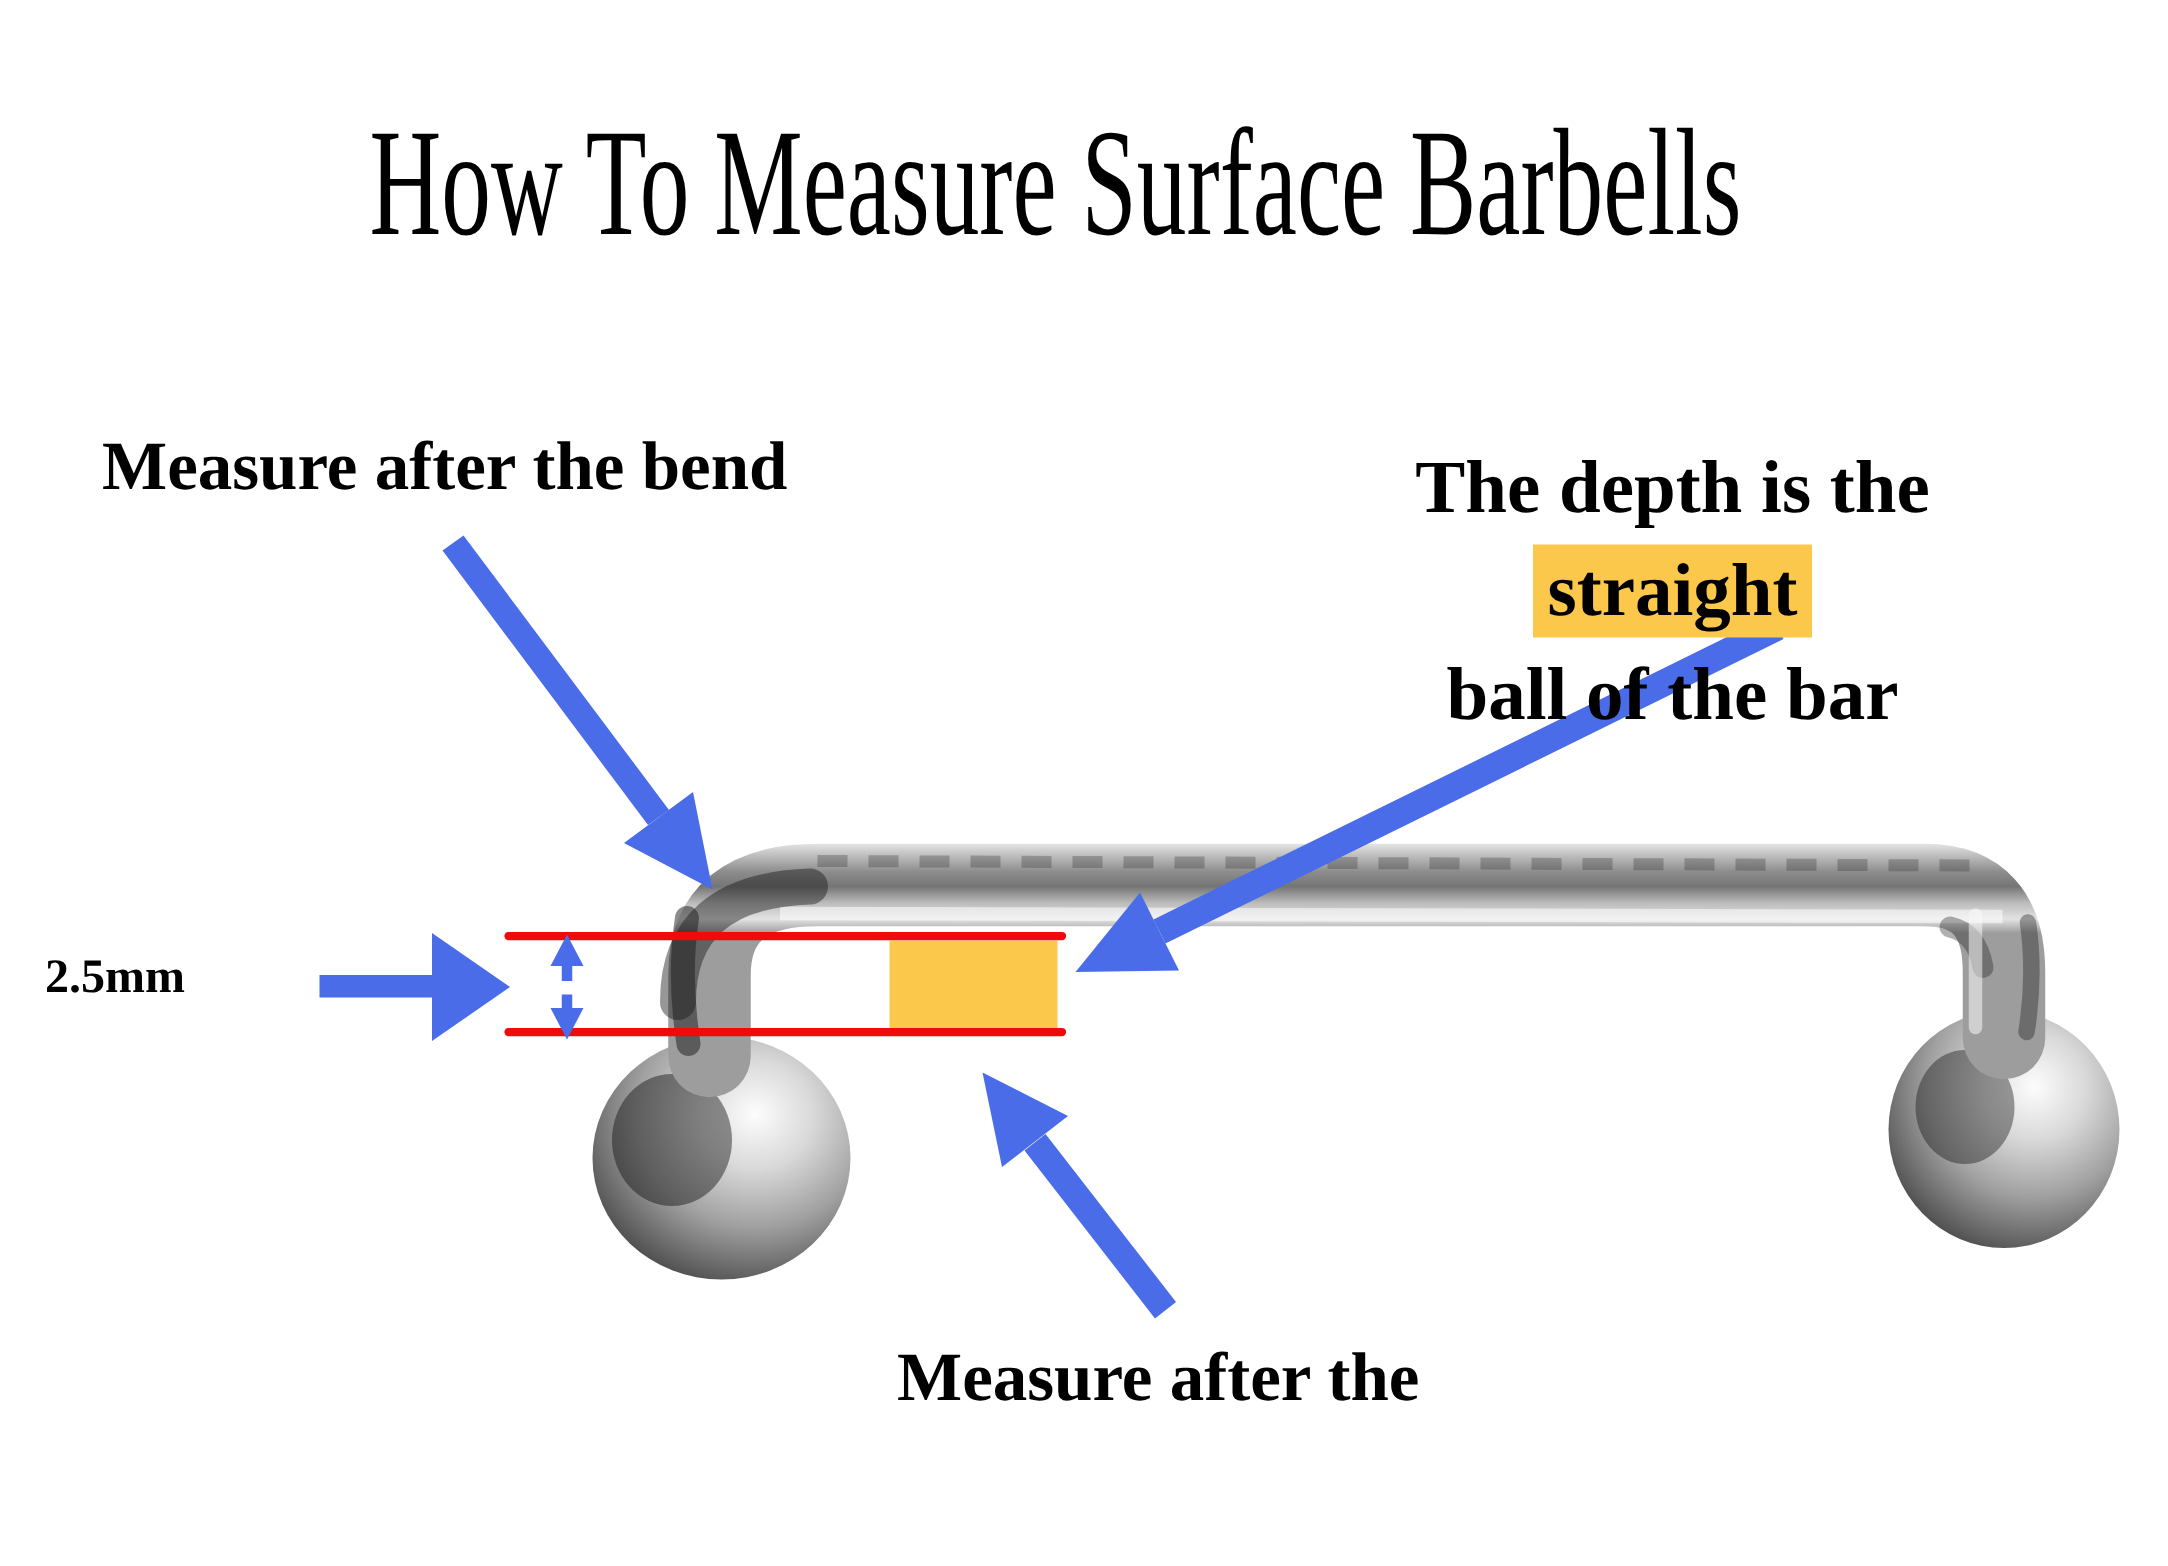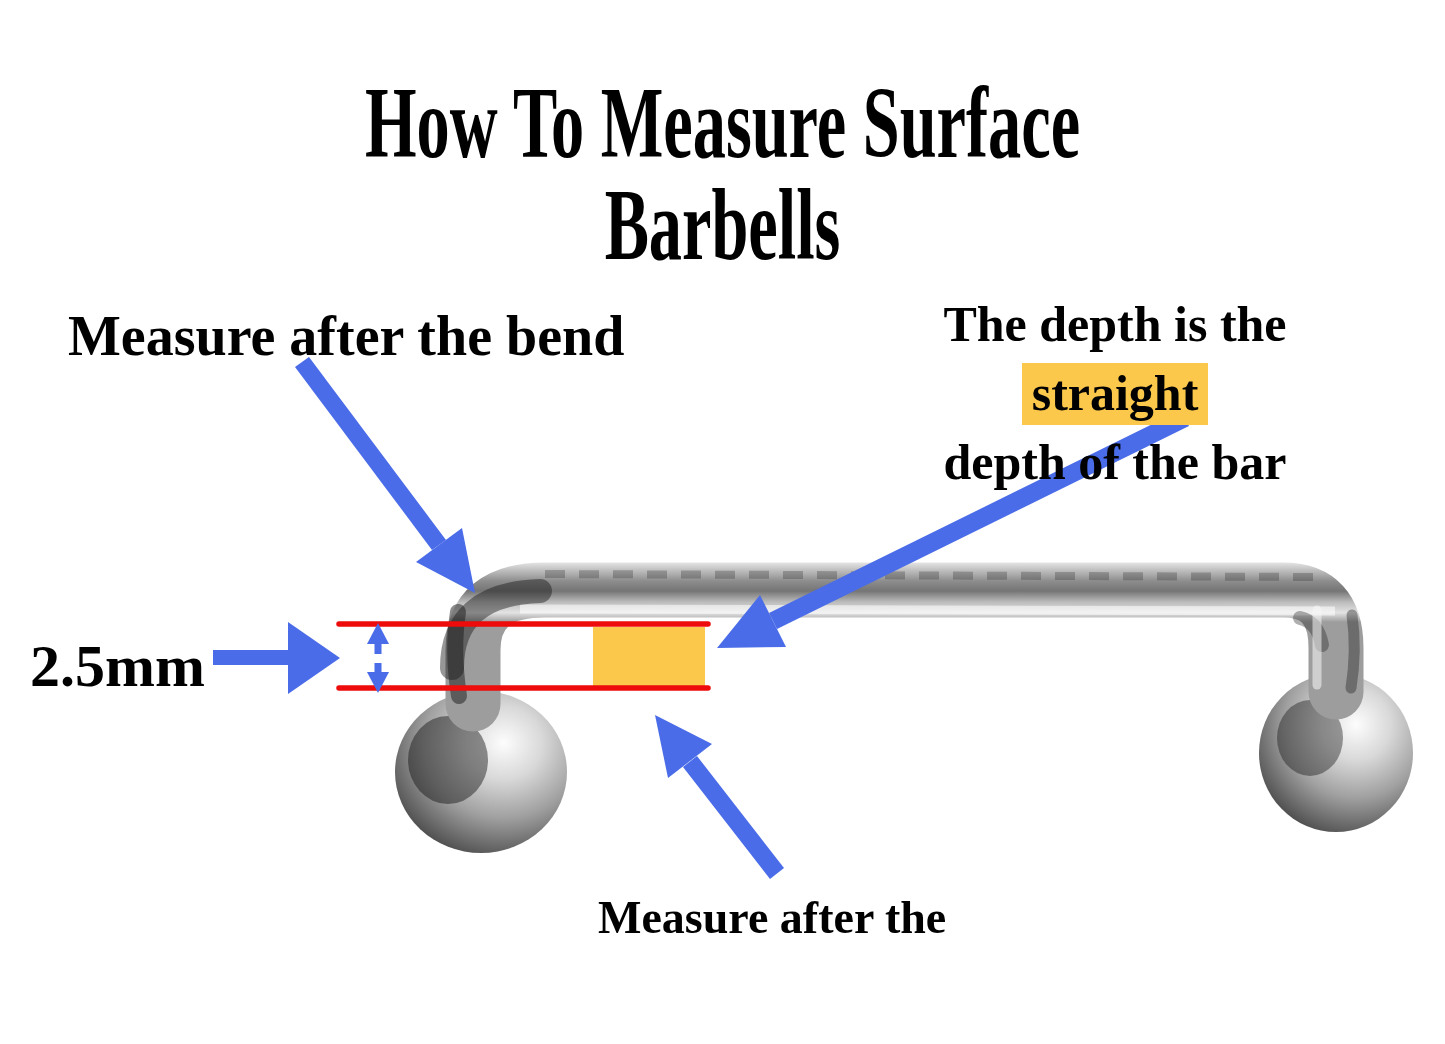--- a/index.html
+++ b/index.html
@@ -8,34 +8,34 @@
     width: 1445px; height: 1044px;
     background: var(--background, #fff);
     font-family: "Liberation Serif", "DejaVu Serif", serif;
     color: var(--text, #000);
     overflow: hidden;
   }
   .diagram-svg { position:absolute; left:0; top:0; }
   .label { position:absolute; font-weight:bold; white-space:nowrap; }
   .title {
     position:absolute; top:72px; left:0; width:1445px;
-    text-align:center; font-weight:bold; font-size:102px; line-height:1.0;
+    text-align:left; font-weight:normal; font-size:102px; line-height:1.0;
   }
   .title .squeeze { display:inline-block; transform:scaleX(0.65); transform-origin:center; }
-  .label-bend { left:68px; top:304px; font-size:56px; }
+  .label-bend { left:68px; top:284px; font-size:46px; }
   .label-depth {
     position:absolute; left:850px; top:290px; width:530px;
     text-align:center; font-weight:bold; font-size:50px; line-height:1.38;
     white-space:normal;
   }
   .hl {
     background: var(--highlight-amber, #fbc84c);
     padding: 2px 10px 4px 10px;
   }
-  .label-mm { left:30px; top:632px; font-size:60px; }
+  .label-mm { left:30px; top:632px; font-size:32px; }
   .label-ball {
     position:absolute; left:598px; top:886px; width:462px;
     text-align:left; font-weight:bold; font-size:46px; line-height:1.38;
     white-space:normal;
   }
   .blue  { fill: var(--arrow-blue, #4a6ce8); }
   .blue-stroke { stroke: var(--arrow-blue, #4a6ce8); }
   .red-stroke  { stroke: var(--measure-red, #ee0b0b); }
   .amber { fill: var(--highlight-amber, #fbc84c); }
 </style>
@@ -114,21 +114,21 @@
   </svg>
 
   <div class="title">
     <span class="squeeze">How To Measure Surface Barbells</span>
   </div>
 
   <div class="label label-bend">Measure after the bend</div>
 
   <div class="label-depth">
     <span>The depth is the </span><span class="hl">straight</span><br>
-    <span>depth of the bar</span>
+    <span>ball of the bar</span>
   </div>
 
   <div class="label label-mm">2.5mm</div>
 
   <div class="label-ball">
     <span>Measure after the</span><br>
   </div>
 
 </div>
 

